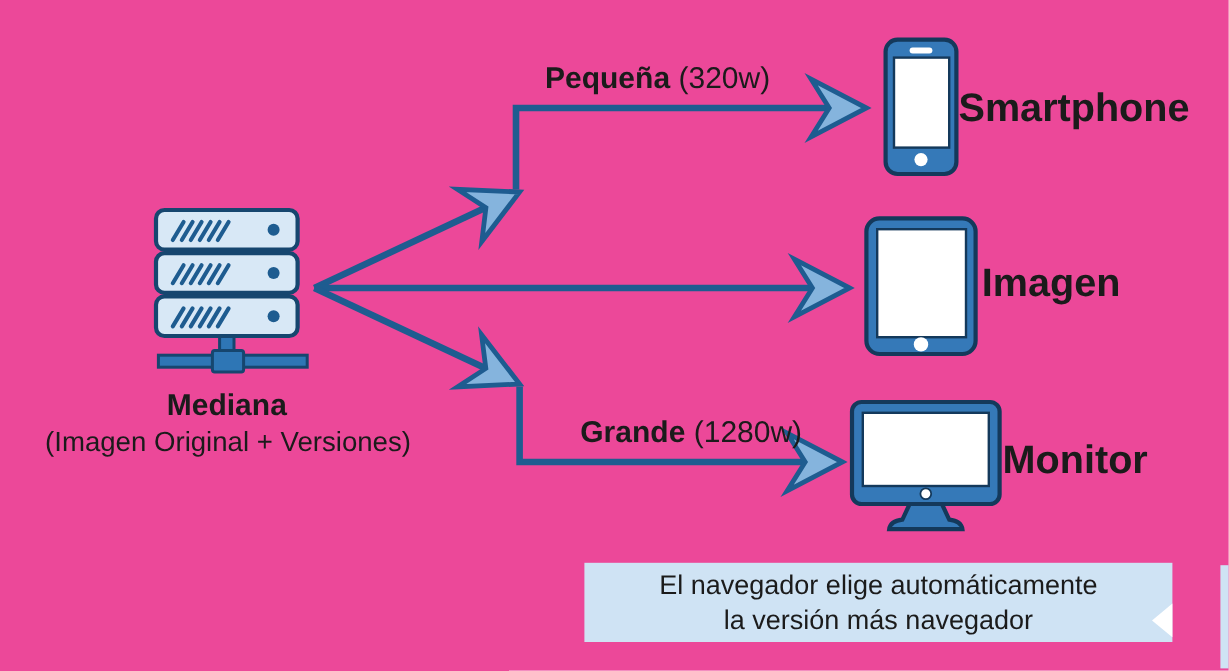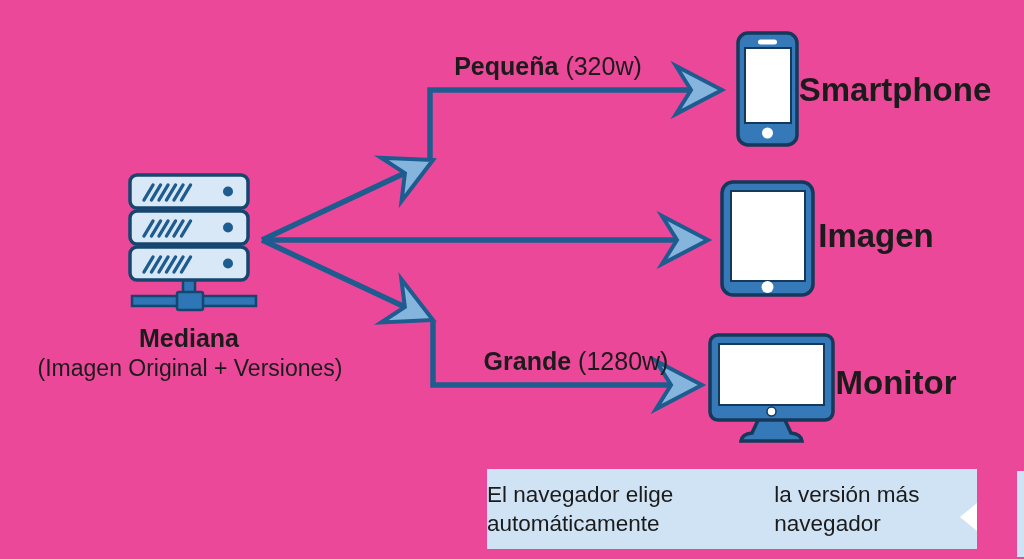--- a/index.html
+++ b/index.html
@@ -22,22 +22,22 @@
   .sliver{fill:var(--note-bg);}
   
   .ctr{position:absolute;transform:translate(-50%,-50%);white-space:nowrap;}
   .branch-label{font-size:25px;}
   .branch-label .b{font-weight:bold;}
   .branch-label .sz{margin-left:7px;}
   .device-label{font-size:33px;font-weight:bold;}
   .server-label{font-size:25px;font-weight:bold;}
   .server-sublabel{font-size:23px;}
   .note-box{
-    position:absolute;left:487px;top:469px;width:490px;height:80px;
-    background:var(--note-bg);display:flex;flex-direction:row;
+    position:absolute;left:487px;top:469px;width:490px;height:66px;
+    background:var(--note-bg);display:flex;flex-direction:column;
     align-items:center;justify-content:center;line-height:29px;font-size:22.5px;
   }
   .note-notch{
     position:absolute;right:0;top:34px;width:0;height:0;
     border-top:14px solid transparent;border-bottom:14px solid transparent;
     border-right:17px solid #ffffff;
   }
 </style>
 </head>
 <body>

